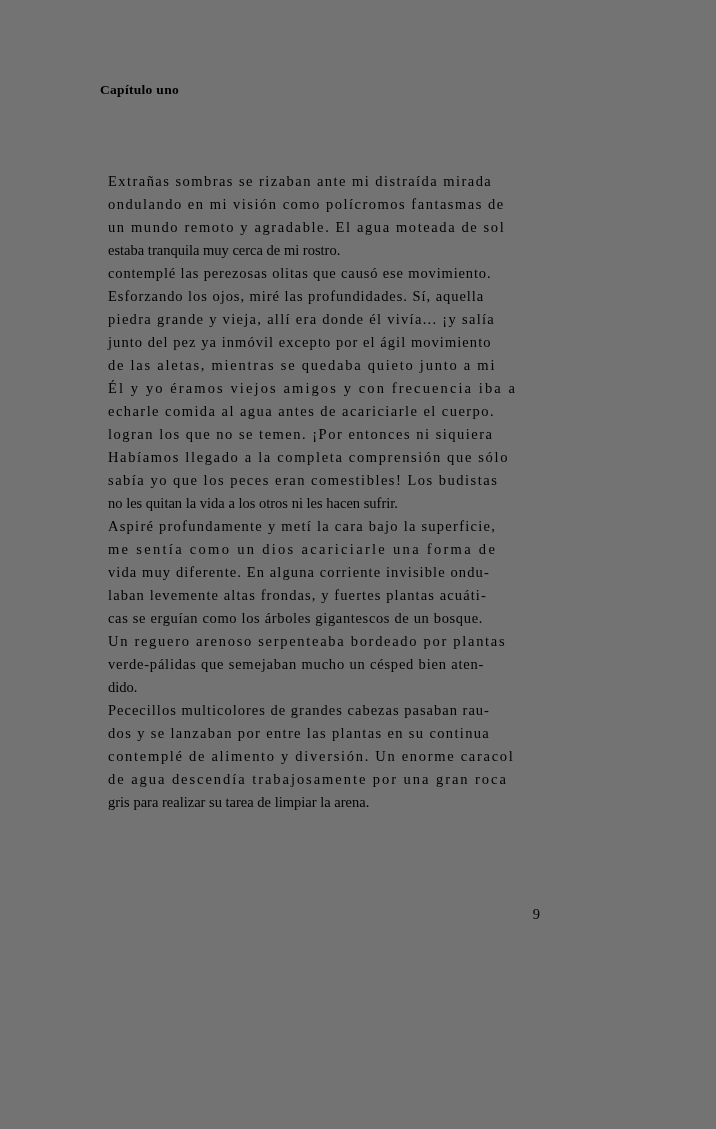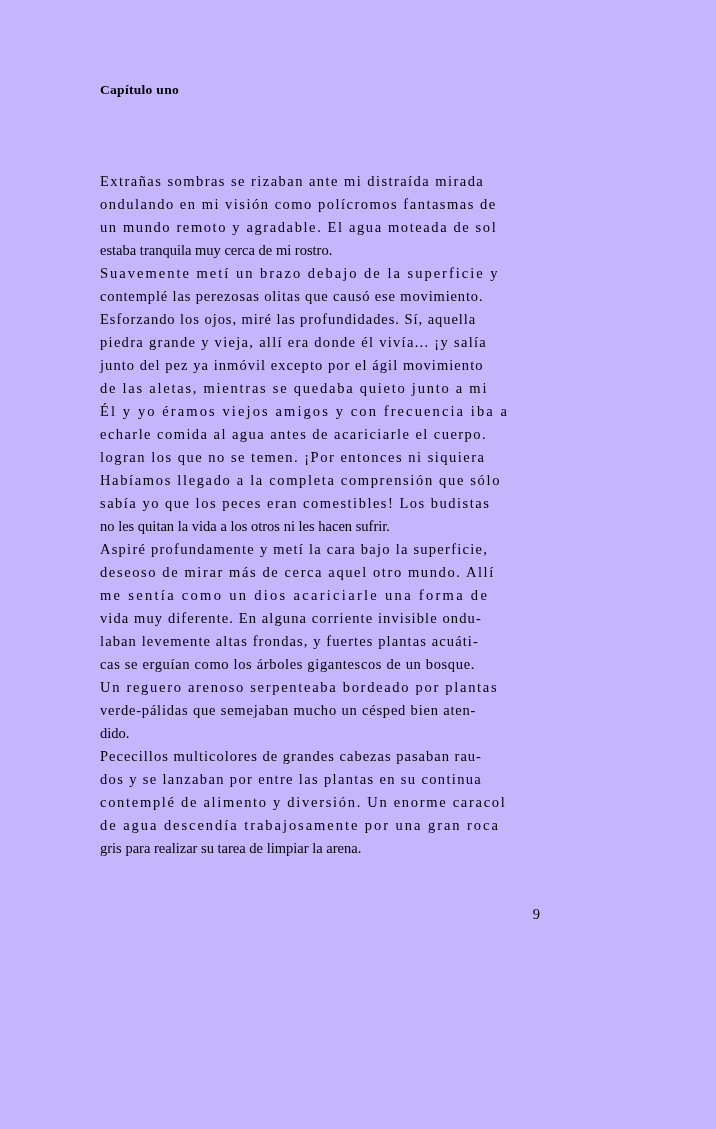--- a/index.html
+++ b/index.html
@@ -27,21 +27,21 @@
     position: absolute;
     left: 100px;
     top: 82px;
     font-size: 13.5px;
     font-weight: bold;
     letter-spacing: 0.3px;
     white-space: nowrap;
   }
   #body-block {
     position: absolute;
-    left: 100px;
+    left: 108px;
     top: 170px;
     width: 512px;
   }
   .para {
     margin: 0;
     padding: 0;
   }
   .ln {
     display: block;
     height: 23px;
@@ -64,50 +64,48 @@
     line-height: 23px;
   }
   #page-number .pn-inner {
     display: inline-block;
     padding-right: 72px;
   }
 </style>
 </head>
 <body style="color: rgb(0, 0, 0);">
 
-<div id="page" style="background: #c4b5fd;">
+<div id="page" style="background: #737373;">
 
   <div id="chapter-title">Capítulo uno</div>
 
   <div id="body-block">
       <div class="para">
         <span class="ln" data-ls="" style="--ls: 1.45px;">Extrañas sombras se rizaban ante mi distraída mirada</span>
         <span class="ln" data-ls="" style="--ls: 1.5px;">ondulando en mi visión como polícromos fantasmas de</span>
         <span class="ln" data-ls="" style="--ls: 1.6px;">un mundo remoto y agradable. El agua moteada de sol</span>
         <span class="ln" data-ls="" style="--ls: 0px;">estaba tranquila muy cerca de mi rostro.</span>
       </div>
       <div class="para">
-        <span class="ln" data-ls="" style="--ls: 2px;">Suavemente metí un brazo debajo de la superficie y</span>
         <span class="ln" data-ls="" style="--ls: 0.85px;">contemplé las perezosas olitas que causó ese movimiento.</span>
         <span class="ln" data-ls="" style="--ls: 0.95px;">Esforzando los ojos, miré las profundidades. Sí, aquella</span>
         <span class="ln" data-ls="" style="--ls: 1.3px;">piedra grande y vieja, allí era donde él vivía... ¡y salía</span>
         <span class="ln" data-ls="" style="--ls: 1.05px;">junto del pez ya inmóvil excepto por el ágil movimiento</span>
         <span class="ln" data-ls="" style="--ls: 1.75px;">de las aletas, mientras se quedaba quieto junto a mi</span>
       </div>
       <div class="para">
         <span class="ln" data-ls="" style="--ls: 2.1px;">Él y yo éramos viejos amigos y con frecuencia iba a</span>
         <span class="ln" data-ls="" style="--ls: 1.45px;">echarle comida al agua antes de acariciarle el cuerpo.</span>
         <span class="ln" data-ls="" style="--ls: 1.5px;">logran los que no se temen. ¡Por entonces ni siquiera</span>
         <span class="ln" data-ls="" style="--ls: 1.65px;">Habíamos llegado a la completa comprensión que sólo</span>
         <span class="ln" data-ls="" style="--ls: 1.5px;">sabía yo que los peces eran comestibles! Los budistas</span>
         <span class="ln" data-ls="" style="--ls: 0px;">no les quitan la vida a los otros ni les hacen sufrir.</span>
       </div>
       <div class="para">
         <span class="ln" data-ls="" style="--ls: 1.25px;">Aspiré profundamente y metí la cara bajo la superficie,</span>
-        <span class="ln" data-ls="" style="--ls: 1.6px;">deseoso de mirar más de cerca aquel otro mundo. Allí</span>
         <span class="ln" data-ls="" style="--ls: 2.3px;">me sentía como un dios acariciarle una forma de</span>
         <span class="ln" data-ls="" style="--ls: 1.1px;">vida muy diferente. En alguna corriente invisible ondu-</span>
         <span class="ln" data-ls="" style="--ls: 1.1px;">laban levemente altas frondas, y fuertes plantas acuáti-</span>
         <span class="ln" data-ls="" style="--ls: 0.65px;">cas se erguían como los árboles gigantescos de un bosque.</span>
         <span class="ln" data-ls="" style="--ls: 1.7px;">Un reguero arenoso serpenteaba bordeado por plantas</span>
         <span class="ln" data-ls="" style="--ls: 0.8px;">verde-pálidas que semejaban mucho un césped bien aten-</span>
         <span class="ln" data-ls="" style="--ls: 0px;">dido.</span>
       </div>
       <div class="para">
         <span class="ln" data-ls="" style="--ls: 1px;">Pececillos multicolores de grandes cabezas pasaban rau-</span>

